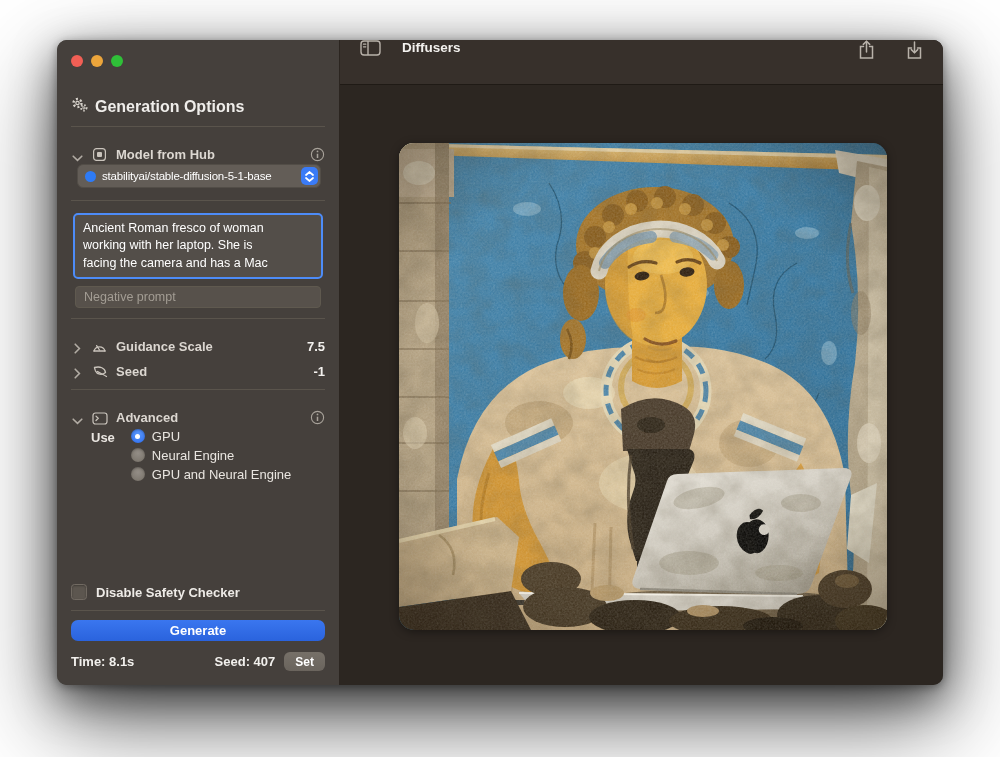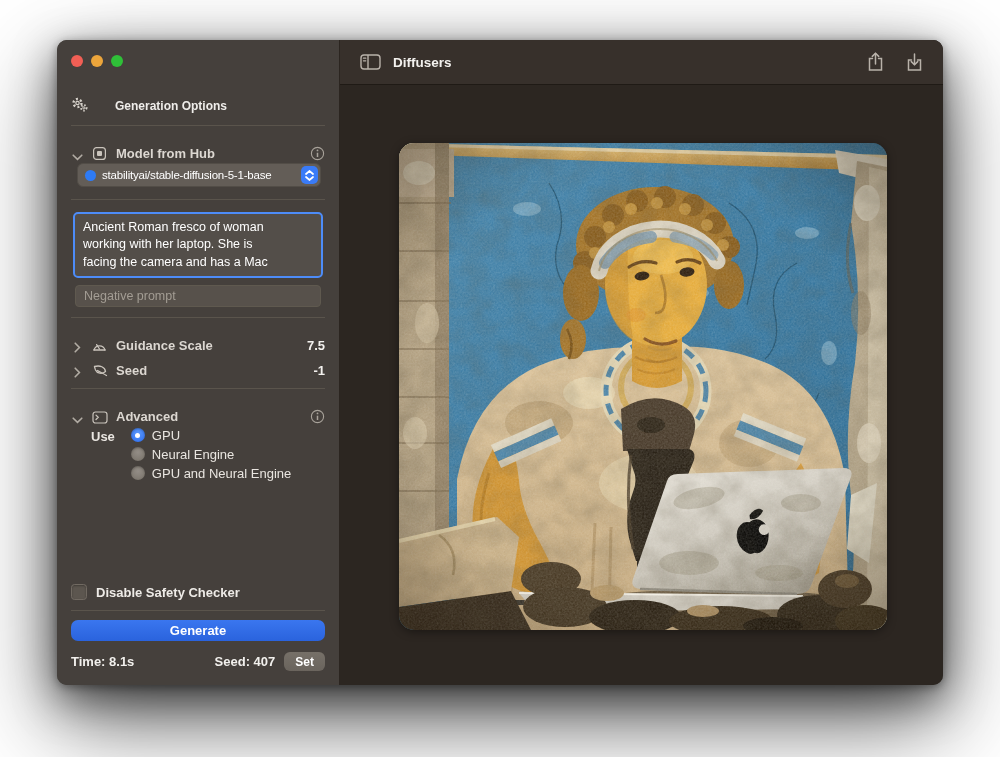--- a/index.html
+++ b/index.html
@@ -7,22 +7,22 @@
          font-family:"Liberation Sans", sans-serif; -webkit-font-smoothing:antialiased;}
   .window{position:absolute;left:57px;top:40px;width:886px;height:645px;border-radius:10px;
           display:flex;overflow:hidden;background:#45403c;
           box-shadow:0 34px 90px rgba(0,0,0,.62), 0 14px 40px rgba(0,0,0,.5), 0 2px 10px rgba(0,0,0,.35);}
   
   .sidebar{width:283px;min-width:283px;background:#45403c;border-right:1px solid #2b2520;
            display:flex;flex-direction:column;padding:0 14px;box-sizing:border-box;}
   .traffic{display:flex;gap:8px;padding-top:15px;}
   .dot{width:12px;height:12px;border-radius:50%;}
   .dot.red{background:#f15f55;} .dot.yellow{background:#eca53b;} .dot.green{background:#2fc038;}
-  .sb-header{display:flex;align-items:center;gap:27px;margin-top:30px;color:#efedea;
-             font-size:12px;font-weight:bold;}
+  .sb-header{display:flex;align-items:center;gap:7px;margin-top:30px;color:#efedea;
+             font-size:16px;font-weight:bold;}
   .divider{height:1px;background:#5a544c;margin:10px 0;}
   .row{display:flex;align-items:flex-end;gap:8px;height:25px;color:#d8d3cc;font-size:13px;}
   .row .chev{width:12px;display:flex;justify-content:center;color:#aca69e;}
   .row .ric{width:17px;display:flex;justify-content:center;color:#cac4bc;}
   .row .lbl{font-weight:600;color:#dcd7d1;}
   .row .val{margin-left:auto;font-weight:bold;color:#f3f1ee;}
   .row .info{margin-left:auto;color:#a8a29a;display:flex;}
   .model-select{margin:2px 4px 2px 6px;height:22px;background:#635d57;border:1px solid #524d47;
       border-radius:6px;display:flex;align-items:center;padding:0 2px 0 7px;cursor:default;}
   .model-dot{width:11px;height:11px;border-radius:50%;background:#2e7bf6;margin-right:6px;flex:none;}
@@ -54,21 +54,21 @@
       font-size:13px;background:linear-gradient(#3a76ef,#2a63dd);font-family:"Liberation Sans",sans-serif;}
   .status-row{display:flex;align-items:center;margin:11px 0 14px 0;}
   .status-time{color:#f2f0ed;font-size:13px;font-weight:bold;}
   .status-seed{margin-left:auto;color:#f2f0ed;font-size:13px;font-weight:bold;}
   .set-btn{margin-left:9px;height:19px;padding:0 11px;border:none;border-radius:6px;color:#fff;
       font-weight:bold;font-size:12px;background:linear-gradient(#767068,#6a645d);
       font-family:"Liberation Sans",sans-serif;}
   
   .main{flex:1;display:flex;flex-direction:column;background:#2c2621;min-width:0;}
   .titlebar{height:44px;background:#37302b;border-bottom:1px solid #1f1a15;display:flex;
-            align-items:center;padding:0 20px;gap:12px;flex:none;}
+            align-items:flex-start;padding:0 20px;gap:21px;flex:none;}
   .tb-title{color:#f3f1ee;font-size:13.5px;font-weight:bold;}
   .tb-spacer{flex:1;}
   .tb-icon{color:#b9b2aa;display:flex;align-items:center;}
   .canvas{flex:1;position:relative;}
   .art{position:absolute;left:59px;top:58px;width:488px;height:487px;border-radius:15px;
        overflow:hidden;box-shadow:0 2px 10px rgba(0,0,0,.4);}
   .art svg{display:block;}
 </style>
 </head>
 <body>

